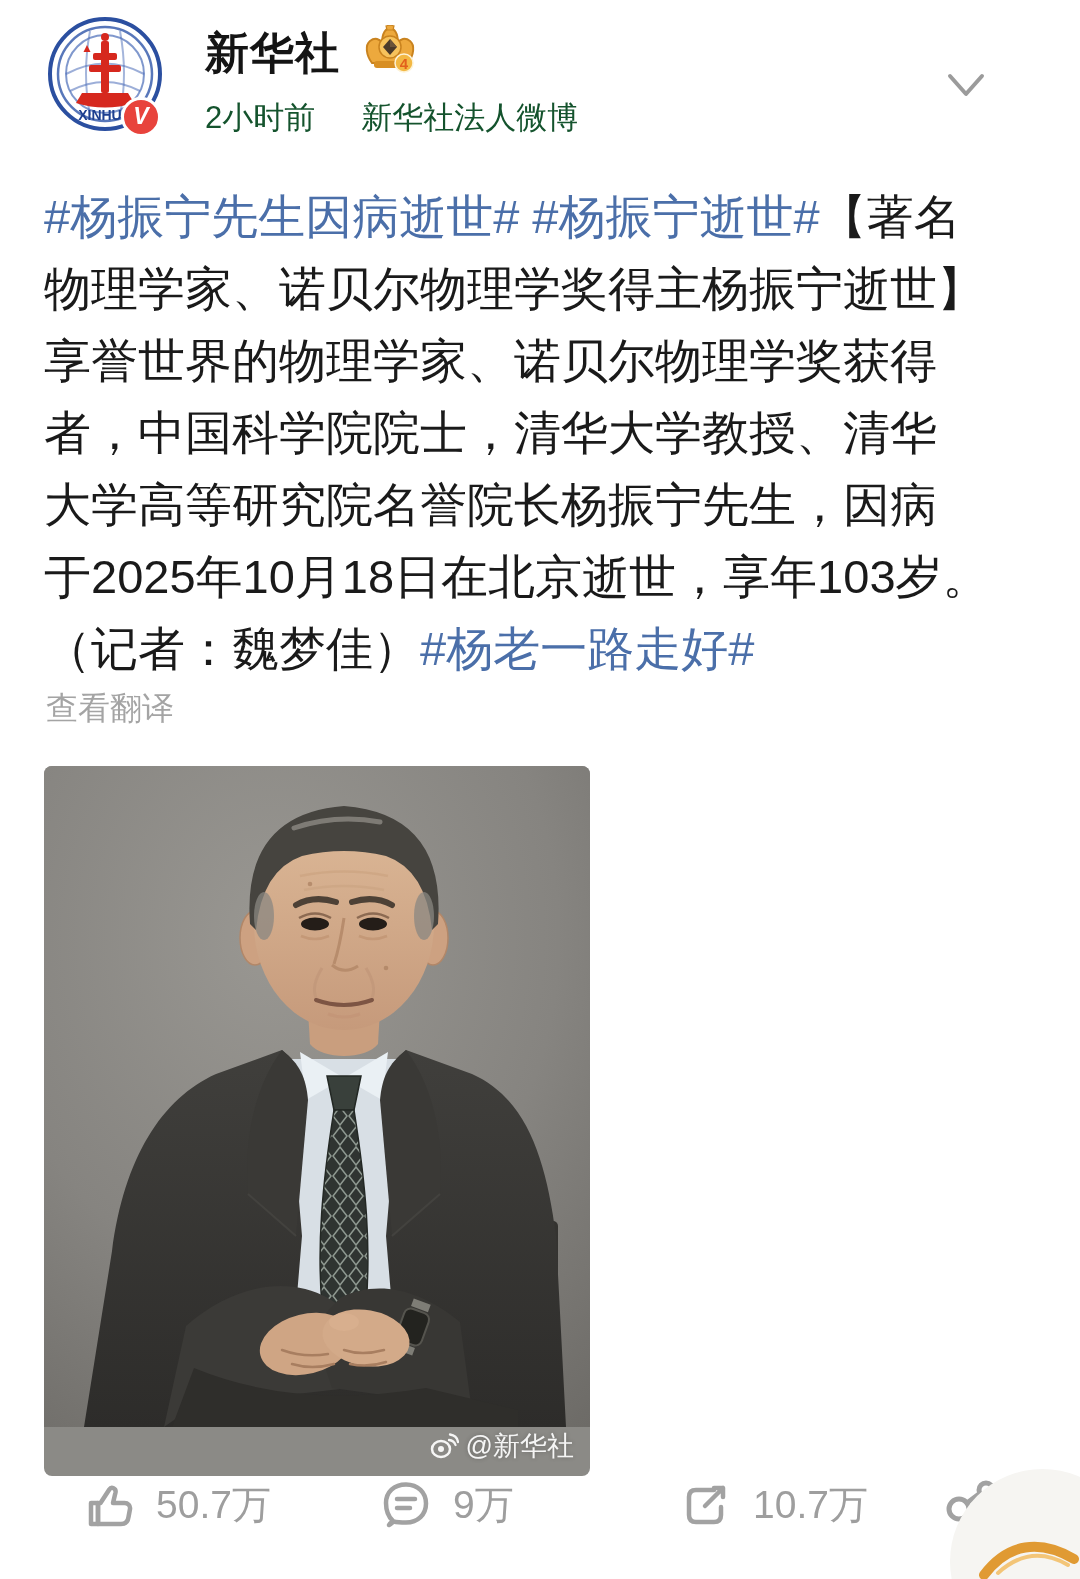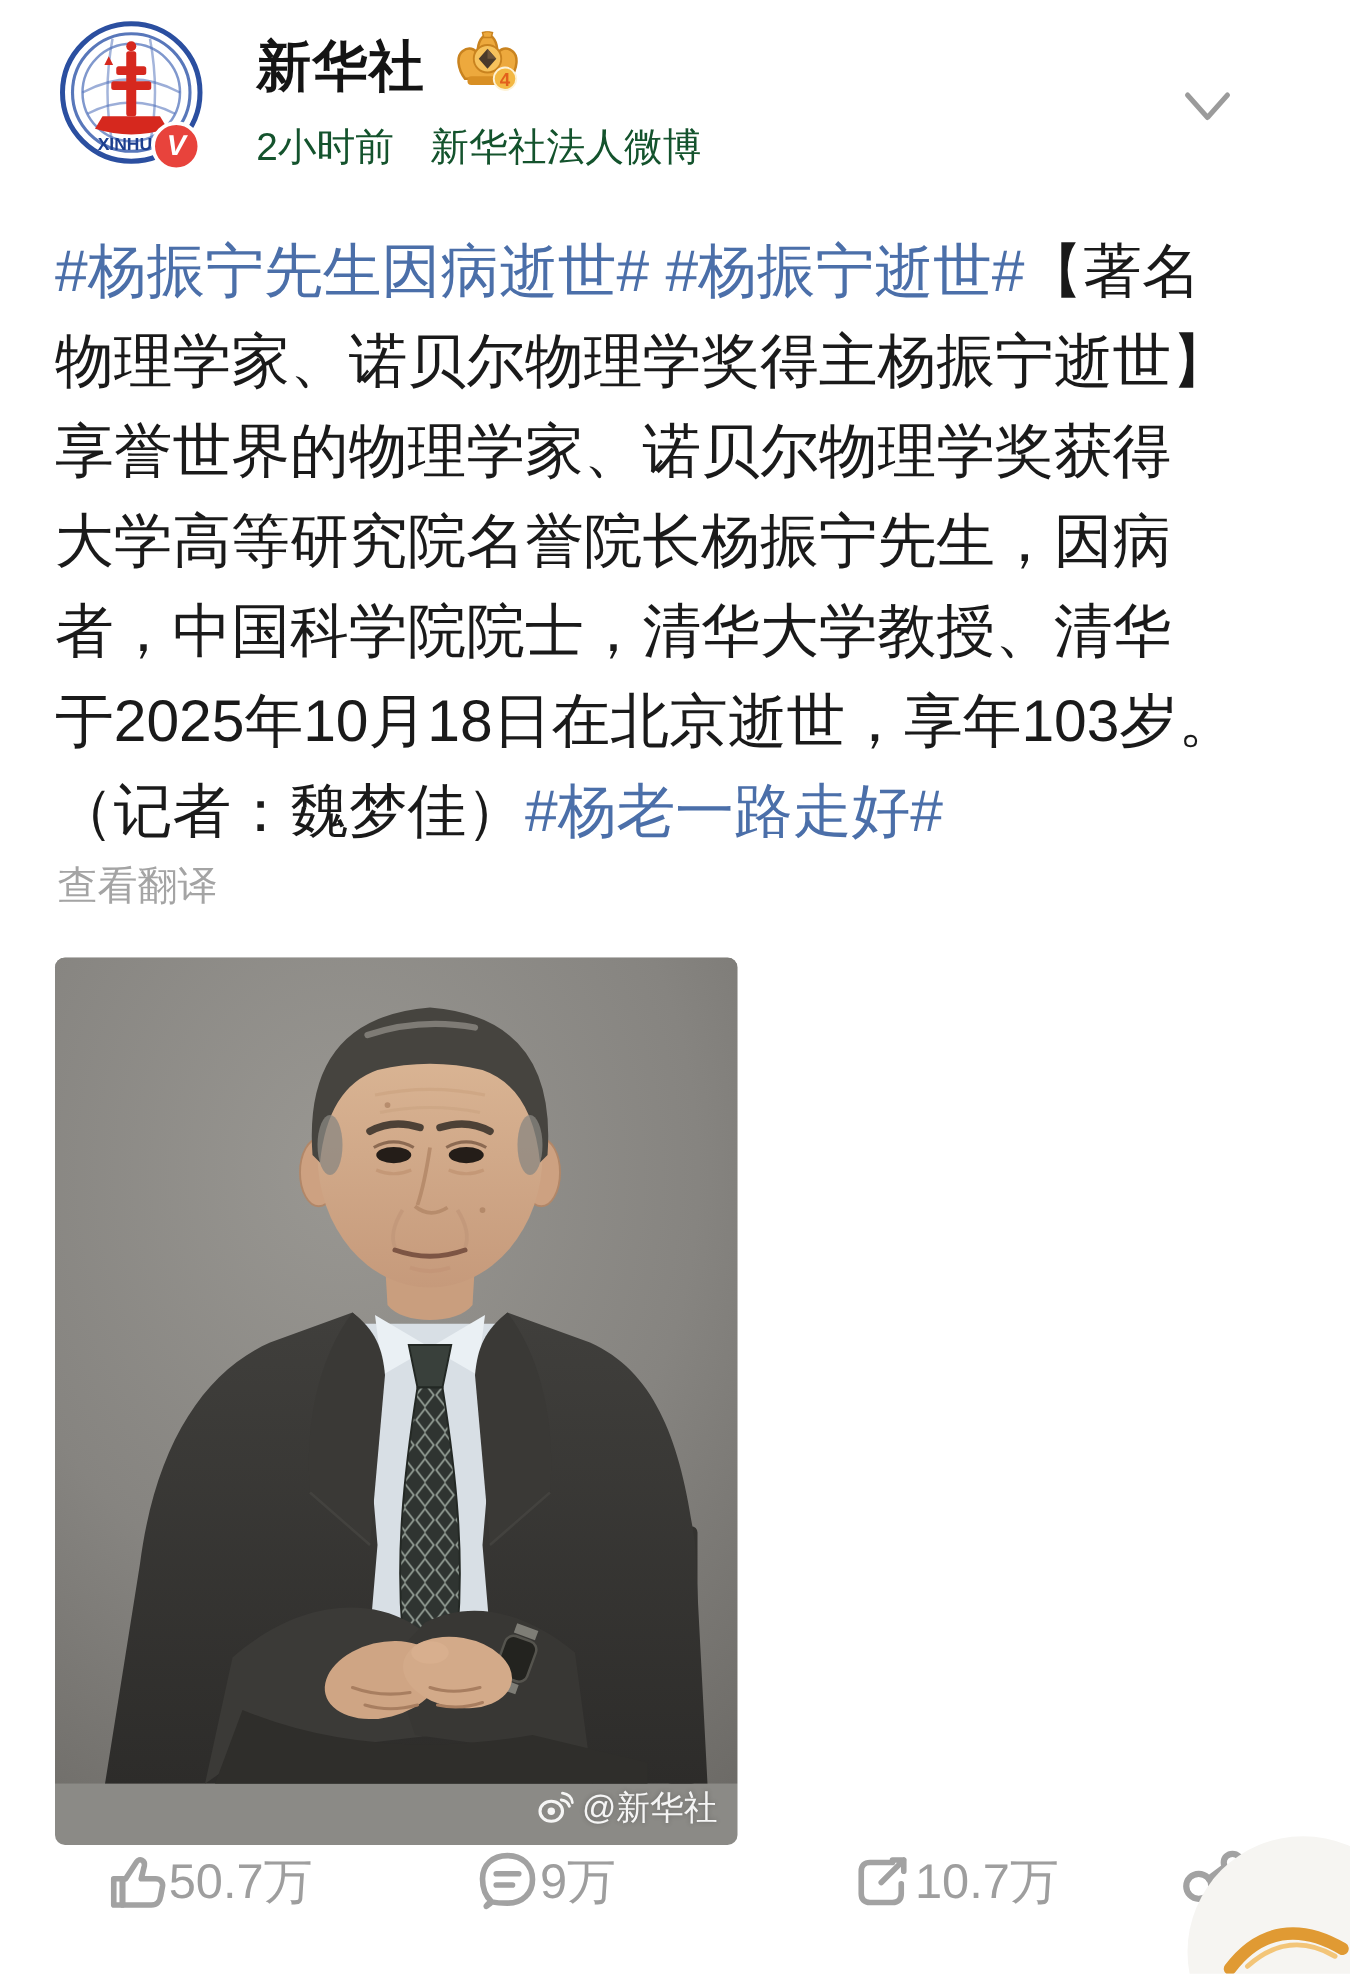--- a/index.html
+++ b/index.html
@@ -23,21 +23,21 @@
   }
   .acct-name {
     position:absolute; left:205px; top:24px;
     font-size:44px; font-weight:700; color:#141414; letter-spacing:1px;font-family:Liberation Serif, serif;
   }
   .crown-badge { position:absolute; left:364px; top:25px; width:52px; height:49px; }
   .head-meta {
     position:absolute; left:205px; top:97px;
     font-size:31px; color:#14532d; display:flex;
   }
-  .head-meta .src { margin-left:29px; }
+  .head-meta .src { margin-left:46px; }
   .collapse { position:absolute; left:938px; top:60px; width:56px; height:50px; }
 
   
   .post-text { position:absolute; left:44px; top:181px; width:995px; }
   .tline { height:72px; line-height:72px; font-size:47px; color:#1a1a1a; white-space:nowrap; }
   .tline .hashtag { color:#4b6fa9; }
   .meta-links {
     position:absolute; left:46px; top:687px;
     display:flex; gap:19px; align-items:center;
     font-size:32px; color:#a4a4a4;flex-direction:column;
@@ -51,21 +51,21 @@
   .photo svg { display:block; }
   .watermark {
     position:absolute; right:16px; bottom:12px;
     display:flex; align-items:center; gap:7px;
     color:rgba(255,255,255,0.92); font-size:27px;
     text-shadow:0 0 4px rgba(0,0,0,0.25);
   }
 
   
   .actions { position:absolute; left:0; top:1477px; width:1080px; height:60px; }
-  .act-group { position:absolute; top:0; display:flex; align-items:center; height:56px; }
+  .act-group { position:absolute; top:0; display:flex; align-items:center; gap:21px; height:56px; }
   .act-group svg { display:block; }
   .act-count { font-size:39px; color:#9e9e9e; }
   .g-like { left:83px; } .g-comment { left:380px; } .g-repost { left:680px; } .g-share { left:944px; }
 
   
   .corner-circle {
     position:absolute; right:-55px; bottom:-75px; width:185px; height:185px;
     border-radius:50%; background:#f6f5f2;
   }
   .corner-swoosh { position:absolute; right:0; bottom:0; width:104px; height:46px; }
@@ -120,22 +120,22 @@
 <div class="collapse">
   <svg width="56" height="50" viewBox="0 0 56 50">
     <path d="M12,16 L28,34 L44,16" fill="none" stroke="#9b9b9b" stroke-width="4" stroke-linecap="round" stroke-linejoin="round"></path>
   </svg>
 </div>
 
 <div class="post-text">
     <div class="tline"><span class="hashtag">#杨振宁先生因病逝世#</span><span class="plain"> </span><span class="hashtag">#杨振宁逝世#</span><span class="plain">【著名</span></div>
     <div class="tline"><span class="plain">物理学家、诺贝尔物理学奖得主杨振宁逝世】</span></div>
     <div class="tline"><span class="plain">享誉世界的物理学家、诺贝尔物理学奖获得</span></div>
+    <div class="tline"><span class="plain">者，中国科学院院士，清华大学教授、清华</span></div>
     <div class="tline"><span class="plain">大学高等研究院名誉院长杨振宁先生，因病</span></div>
-    <div class="tline"><span class="plain">者，中国科学院院士，清华大学教授、清华</span></div>
     <div class="tline"><span class="plain">于2025年10月18日在北京逝世，享年103岁。</span></div>
     <div class="tline"><span class="plain">（记者：魏梦佳）</span><span class="hashtag">#杨老一路走好#</span></div>
   </div>
 
 <div class="meta-links">
   <span>查看翻译</span>
   <span>·</span>
   <span>编辑历史</span>
 </div>
 

